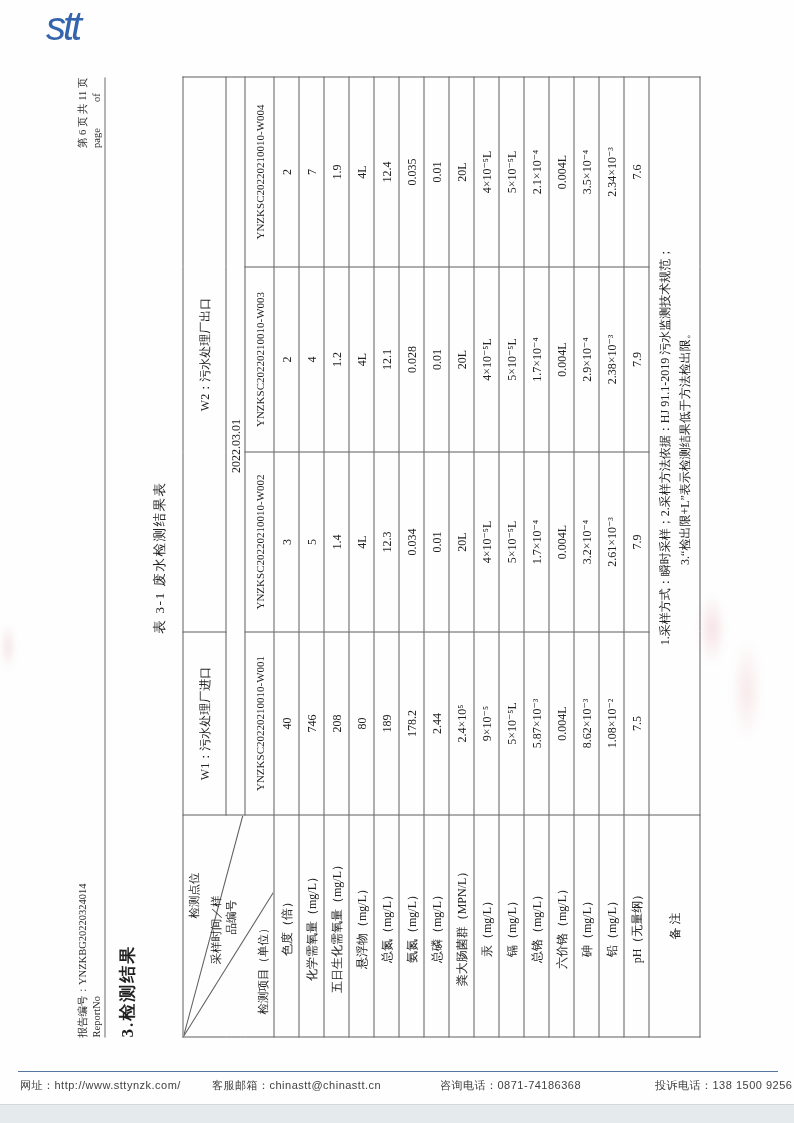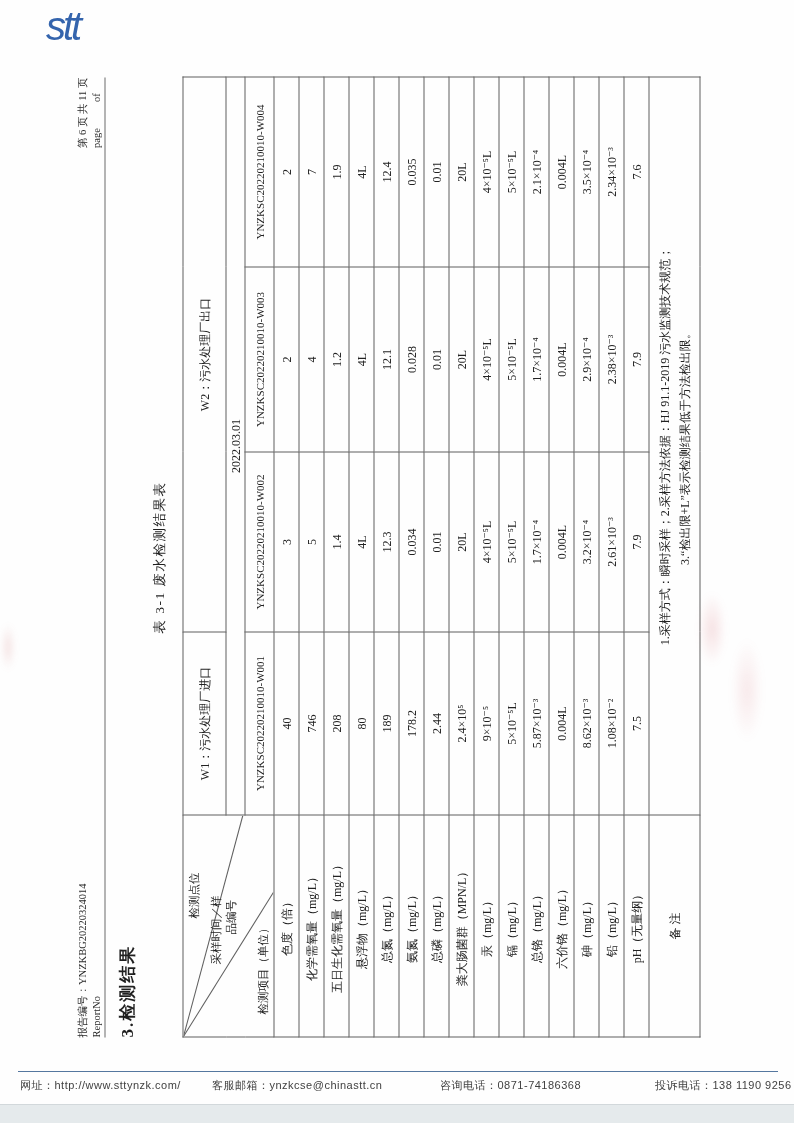--- a/index.html
+++ b/index.html
@@ -242,18 +242,18 @@
       </tbody>
     </table>
   </div>
 
   <div class="stamp stamp1"></div>
   <div class="stamp stamp2"></div>
   <div class="stamp stamp3"></div>
 
   <div class="footer-rule"></div>
   <div class="footer-item f-web">网址：http://www.sttynzk.com/</div>
-  <div class="footer-item f-mail">客服邮箱：ynzkcse@chinastt.cn</div>
+  <div class="footer-item f-mail">客服邮箱：chinastt@chinastt.cn</div>
   <div class="footer-item f-phone">咨询电话：0871-74186368</div>
-  <div class="footer-item f-complaint">投诉电话：138 1190 9256</div>
+  <div class="footer-item f-complaint">投诉电话：138 1500 9256</div>
   <div class="scan-band"></div>
 
 </div>
 
 </body></html>

